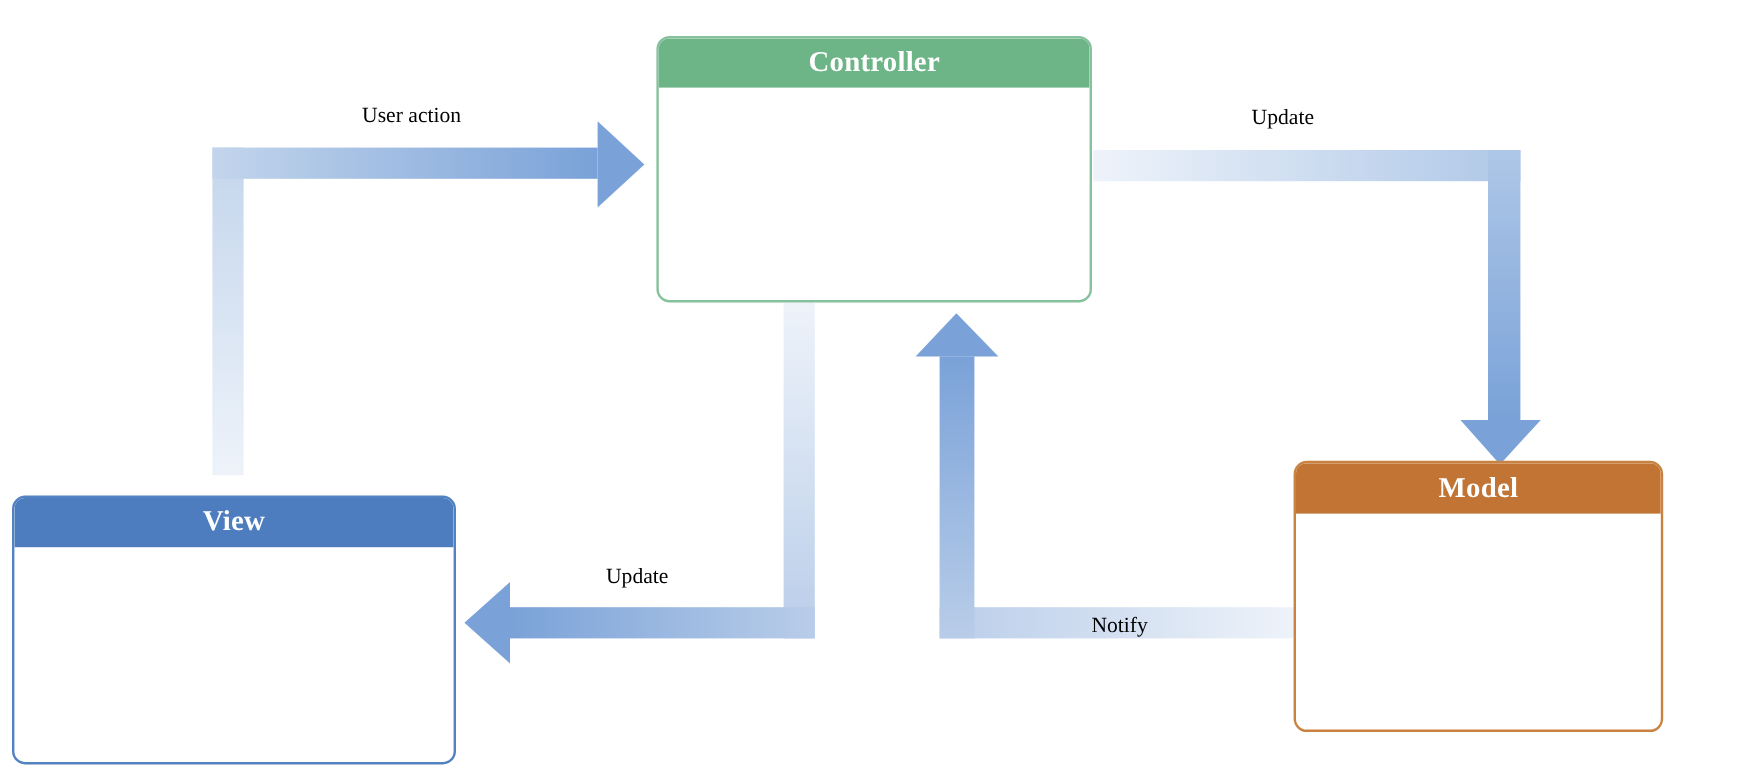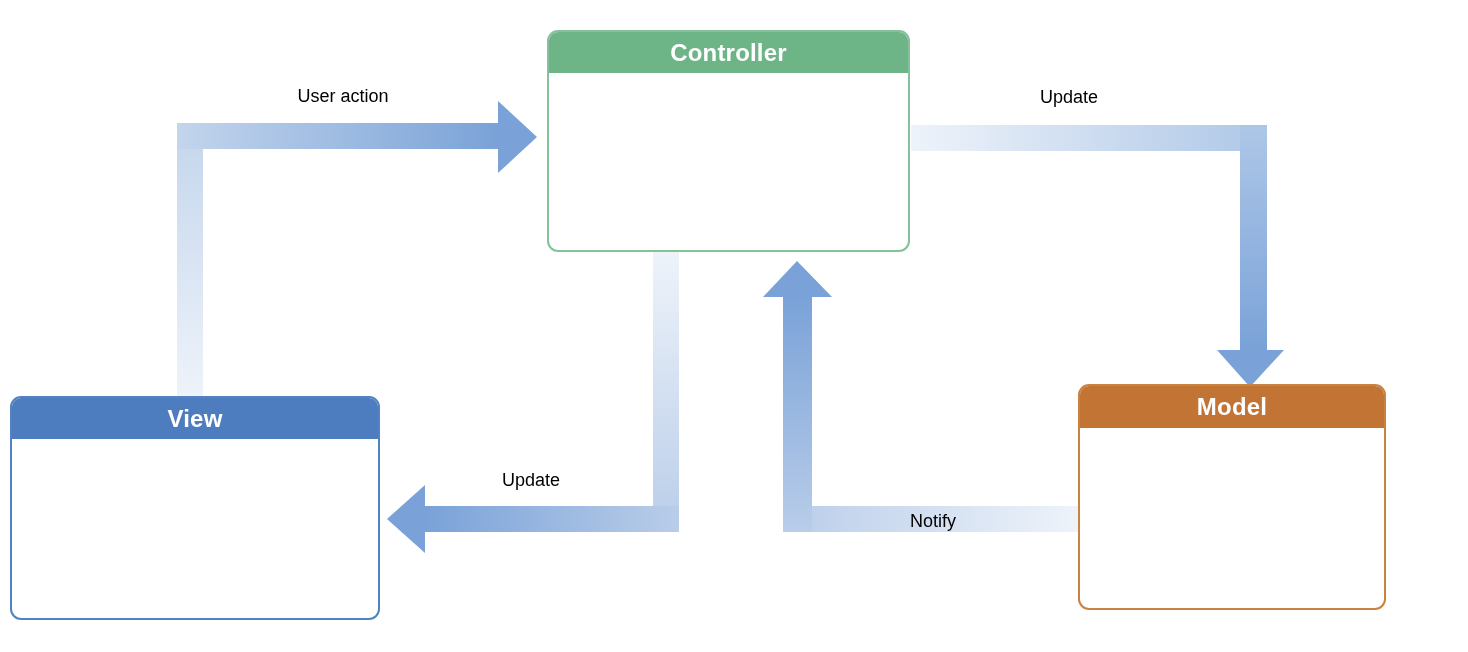--- a/index.html
+++ b/index.html
@@ -17,21 +17,21 @@
     --arrow-light:#eef3fa;
     --node-body:#ffffff;
     --node-title-color:#ffffff;
     --label-color:#000000;
   }
   html,body{margin:0;padding:0;background:var(--background);}
   .canvas{
     position:relative;
     width:1468px;height:652px;
     background:var(--background);
-    font-family:Liberation Sans, sans-serif;
+    font-family:Liberation Serif, serif;
     overflow:hidden;
   }
   .arrow-layer{position:absolute;left:0;top:0;z-index:1;}
   .node{
     position:absolute;
     background:var(--node-body);
     border-radius:11px;
     box-sizing:border-box;
     overflow:hidden;
     z-index:2;
@@ -39,21 +39,21 @@
   .node-header{
     width:100%;
     display:flex;align-items:center;justify-content:center;
     color:var(--node-title-color);
     font-weight:bold;
     font-size:24px;
     letter-spacing:.2px;
   }
   .node-controller{left:547px;top:30px;width:363px;height:222px;border:2px solid var(--controller-border);}
   .node-controller .node-header{height:41px;background:var(--controller-header);}
-  .node-view{left:10px;top:396px;width:370px;height:224px;border:2.5px solid var(--view-border);}
+  .node-view{left:10px;top:413px;width:370px;height:224px;border:2.5px solid var(--view-border);}
   .node-view .node-header{height:41px;background:var(--view-header);}
   .node-model{left:1078px;top:384px;width:308px;height:226px;border:2.5px solid var(--model-border);}
   .node-model .node-header{height:42px;background:var(--model-header);}
   .edge-label{
     position:absolute;
     width:200px;
     text-align:center;
     font-size:18px;
     color:var(--label-color);
     z-index:3;

